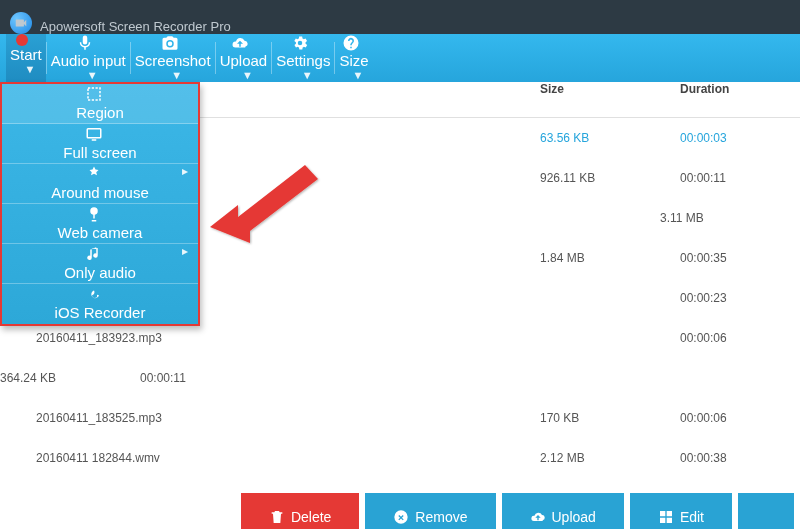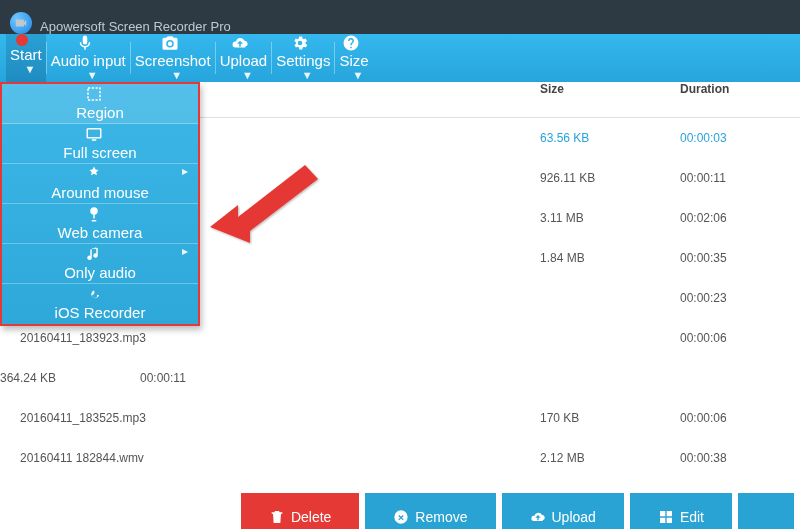--- a/index.html
+++ b/index.html
@@ -14,21 +14,21 @@
   .tb-group.start { background: linear-gradient(#2aa0d4, #1f8cc1); }
   .rec-dot { width: 12px; height: 12px; background: #e53935; border-radius: 50%; margin-right: 8px; }
   .tb-caret { margin-left: 8px; font-size: 11px; opacity: .9; }
   .content { position: relative; height: calc(100% - 34px - 48px - 40px); }
   .table-head { display: flex; color: #444; font-size: 12px; font-weight: 600; height: 36px; border-bottom: 1px solid #e0e0e0; }
   .col-file { flex: 1 1 auto; padding-left: 22px; }
   .col-size { width: 140px; }
   .col-dur  { width: 120px; }
   .rows { }
   .row { display: flex; align-items: center; height: 40px; color: #555; font-size: 12px; }
-  .row .col-file { padding-left: 20px; }
+  .row .col-file { padding-left: 36px; }
   .row.h0 .col-size, .row.h0 .col-dur { color: #26a5dc; }
   .dropdown { position: absolute; top: 0; left: 0; width: 200px; background: linear-gradient(#3cb7e7, #2da8d8); color:#fff; border:2px solid #e53935; box-shadow: 2px 4px 6px rgba(0,0,0,.25); }
   .dd-item { display:flex; align-items:center; height:40px; padding:0 2px; font-size:15px; cursor:pointer; position:relative;flex-direction:column; }
   .dd-item:not(:last-child){ border-bottom:1px solid rgba(255,255,255,0.3);}
   .dd-item.active{ background: rgba(255,255,255,0.12);}
   .dd-icon{ width:20px; height:20px; margin-right:12px; display:inline-flex; align-items:center; justify-content:center;}
   .dd-caret{ position:absolute; right:10px; font-size:12px; opacity:.9;}
   .arrow { position:absolute; left:210px; top:55px; pointer-events:none; }
   .bottombar { position:absolute; bottom:0; left:0; right:0; height:40px; display:flex; justify-content:flex-end; gap:6px; padding:4px 6px 4px 0; background:#fff; }
   .bb-btn { display:flex; align-items:center; color:#fff; font-size:14px; padding:0 28px; cursor:pointer; height:48px; }
@@ -120,21 +120,20 @@
         <div class="col-dur">00:00:03</div>
       </div>
       <div class="row">
         <div class="col-file">vn</div>
         <div class="col-size">926.11 KB</div>
         <div class="col-dur">00:00:11</div>
       </div>
       <div class="row">
         <div class="col-file"></div>
         <div class="col-size">3.11 MB</div>
-        <div class="col-dur">00:02:06</div>
       </div>
       <div class="row">
         <div class="col-file"></div>
         <div class="col-size">1.84 MB</div>
         <div class="col-dur">00:00:35</div>
       </div>
       <div class="row">
         <div class="col-file"></div>
         <div class="col-dur">00:00:23</div>
       </div>

